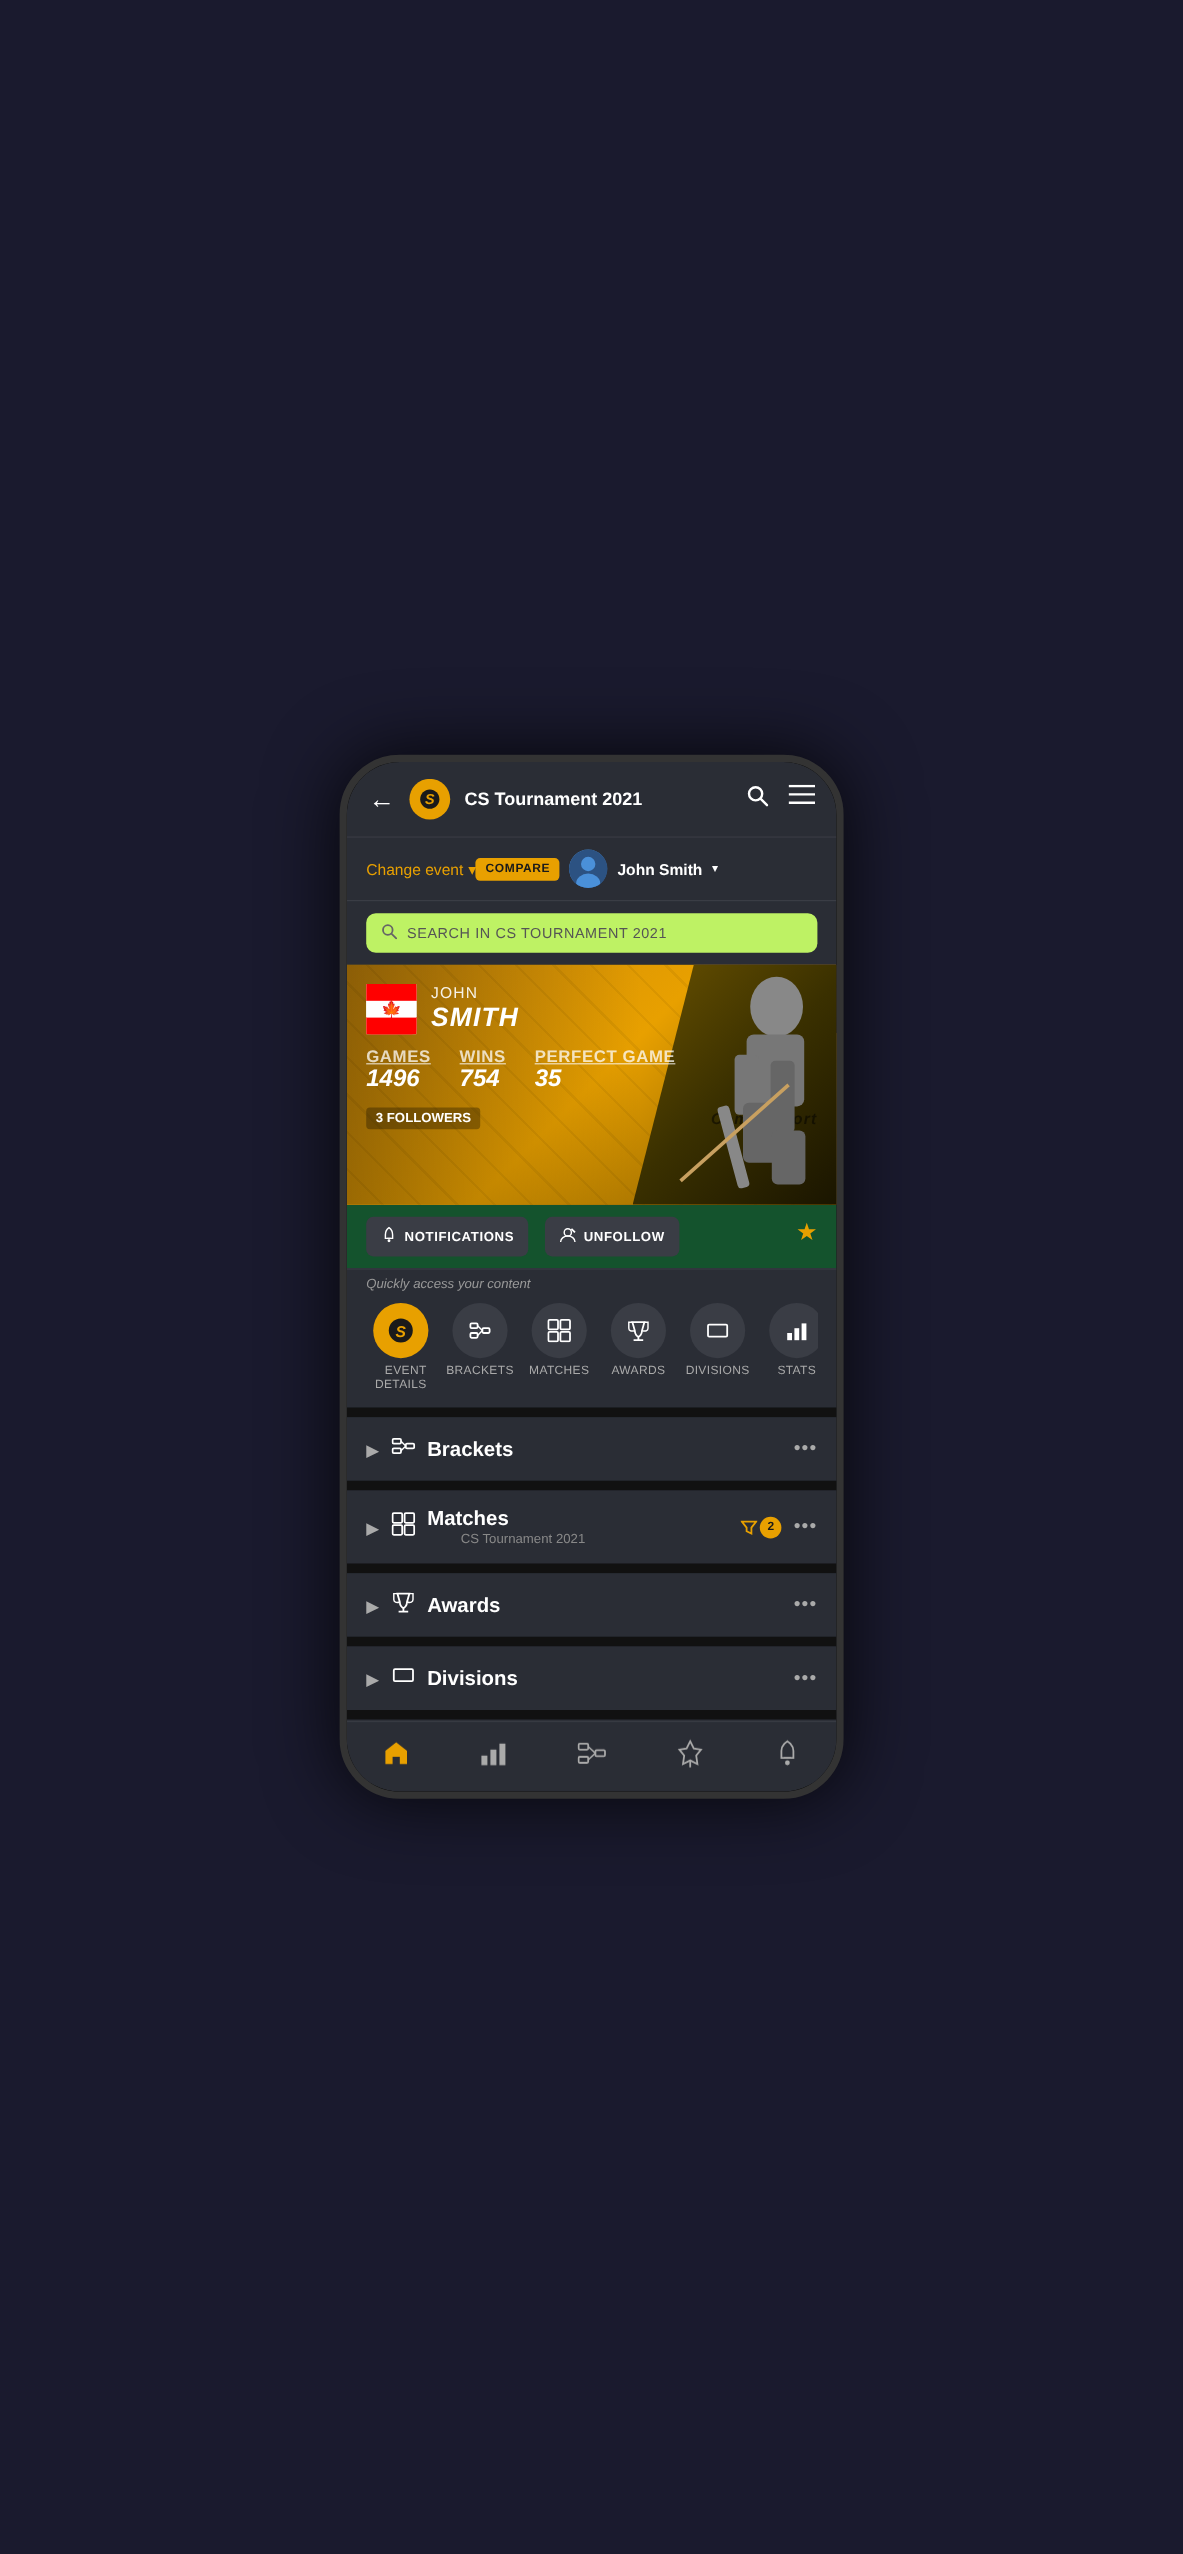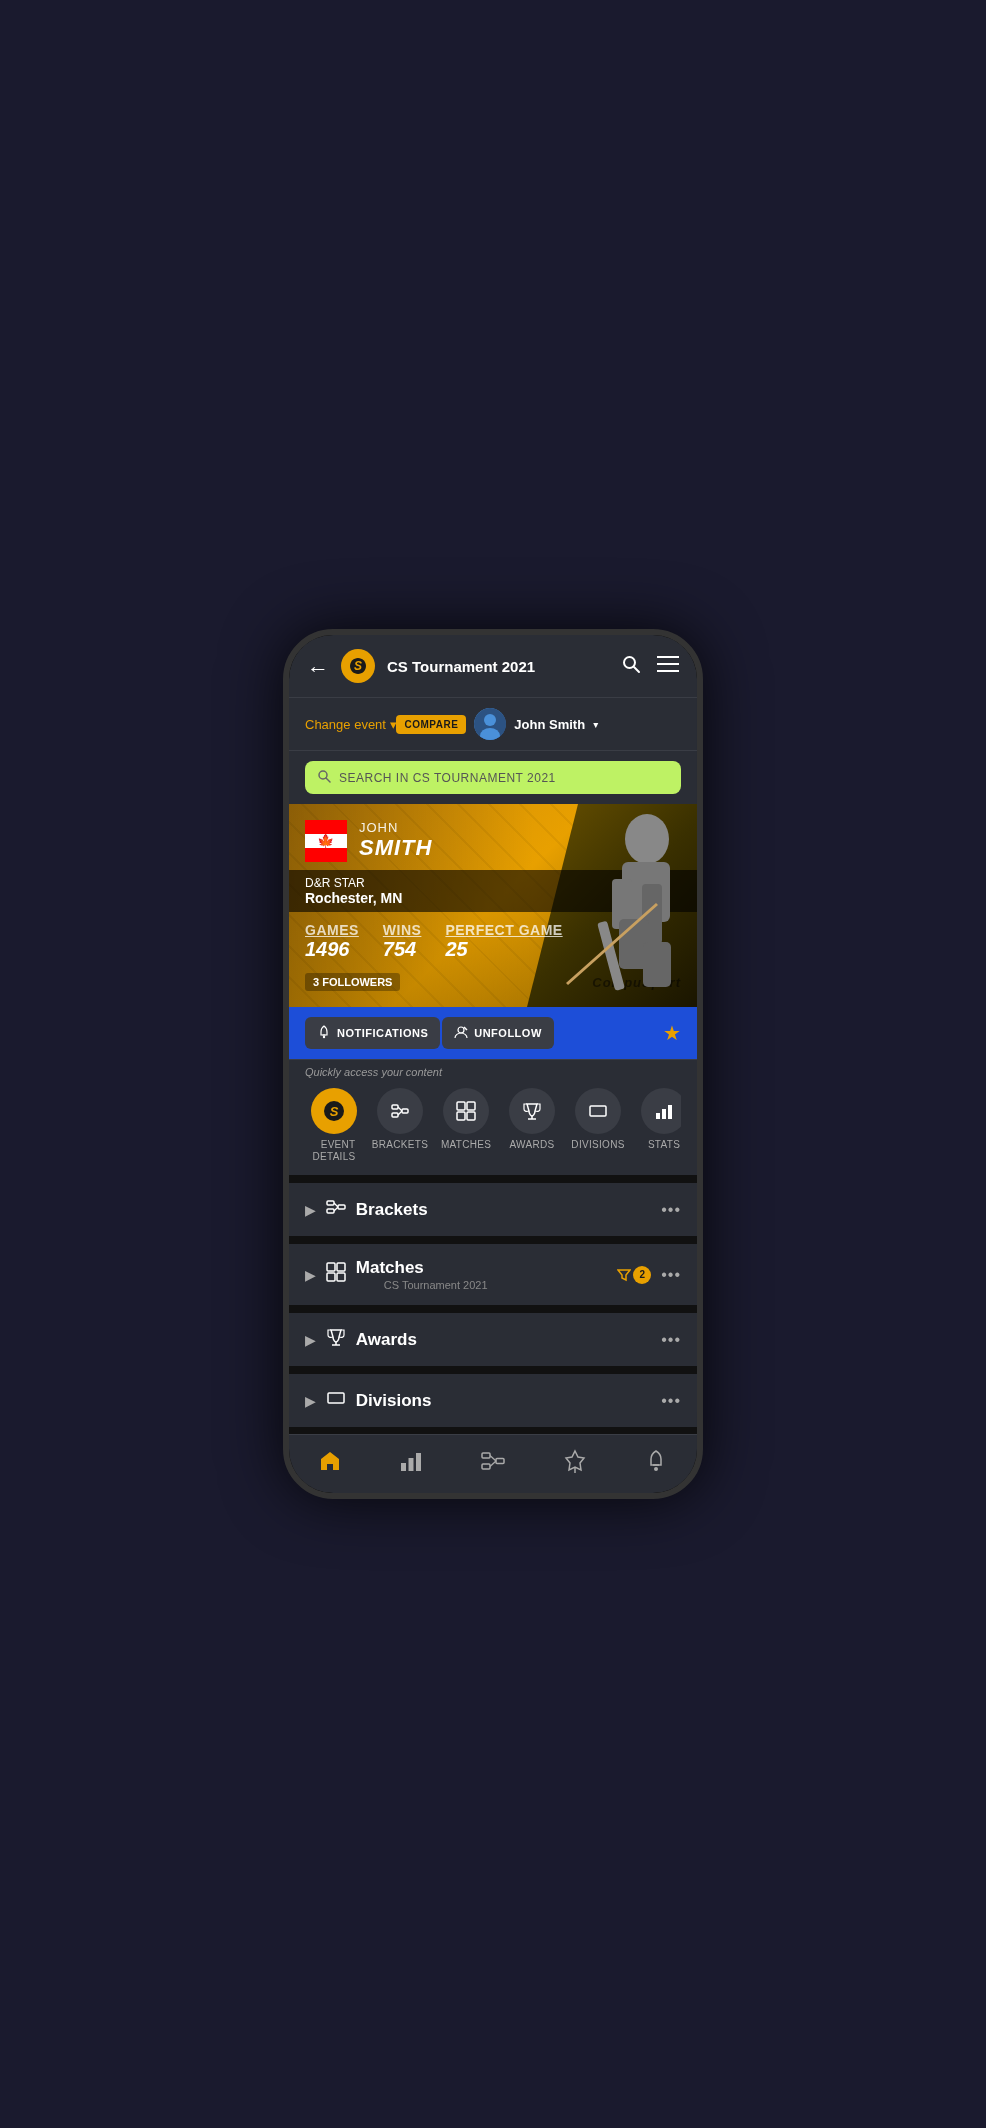--- a/index.html
+++ b/index.html
@@ -249,25 +249,25 @@
     .brand-text {
       color: rgba(0,0,0,0.5);
       font-size: 13px;
       font-weight: 700;
       font-style: italic;
       letter-spacing: 1px;
     }
 
     
     .action-bar {
-      background: #1d4ed8;
+      background: #14532d;
       padding: 10px 16px;
       display: flex;
-      align-items: center;
-      gap: 2px;
+      align-items: flex-start;
+      gap: 14px;
     }
     .notif-btn {
       display: flex;
       align-items: center;
       gap: 6px;
       background: #3a3d45;
       border: none;
       color: #fff;
       font-size: 11px;
       font-weight: 700;
@@ -523,37 +523,33 @@
 
               <text x="21" y="26" text-anchor="middle" font-size="14" fill="#ff0000">🍁</text>
             </svg>
           </div>
           <div class="player-name-block">
             <div class="player-firstname">JOHN</div>
             <div class="player-lastname">SMITH</div>
           </div>
         </div>
 
-        <div class="dark-band">
-          <div class="player-sponsor">D&amp;R STAR</div>
-          <div class="player-location">Rochester, MN</div>
-        </div>
 
         <div class="player-stats">
           <div class="stat-item">
             <div class="stat-label">GAMES</div>
             <div class="stat-value">1496</div>
           </div>
           <div class="stat-item">
             <div class="stat-label">WINS</div>
             <div class="stat-value">754</div>
           </div>
           <div class="stat-item">
             <div class="stat-label">PERFECT GAME</div>
-            <div class="stat-value">25</div>
+            <div class="stat-value">35</div>
           </div>
         </div>
 
         <div class="player-footer">
           <div class="followers-text">3 FOLLOWERS</div>
           <div class="brand-text">CompuSport</div>
         </div>
       </div>
 
       <div style="position:absolute;right:0;top:0;width:160px;height:100%;z-index:2;overflow:hidden;pointer-events:none;">

